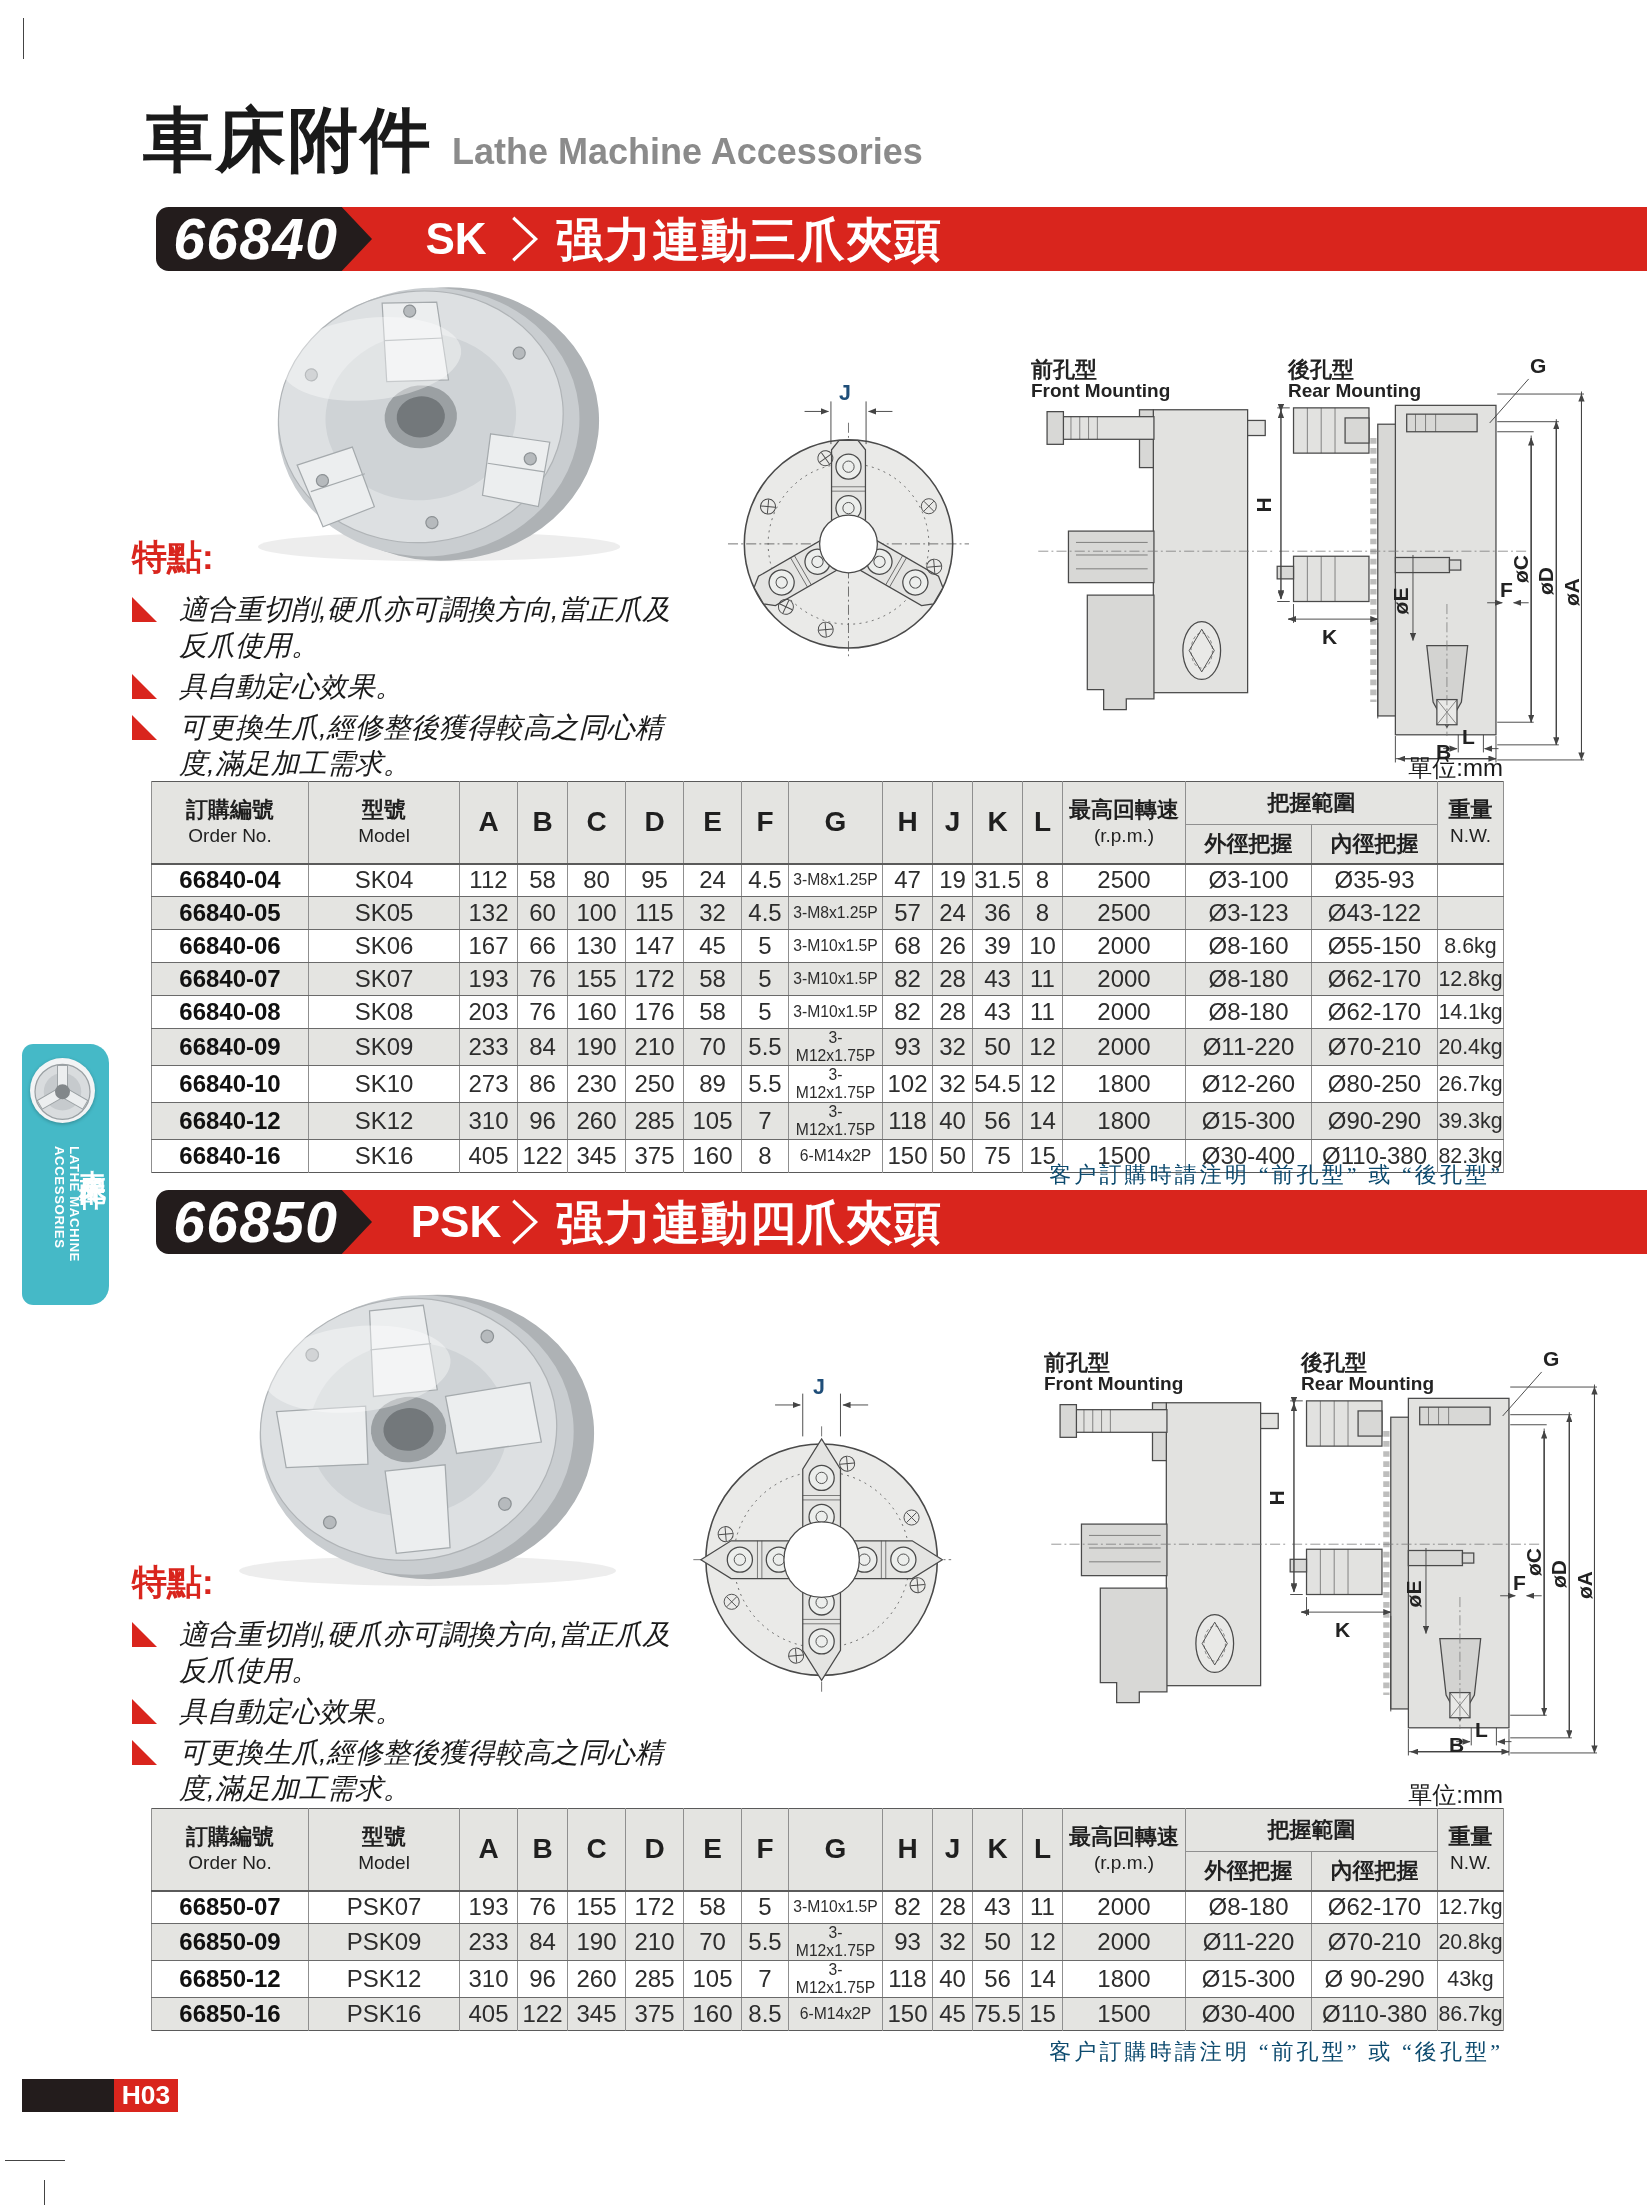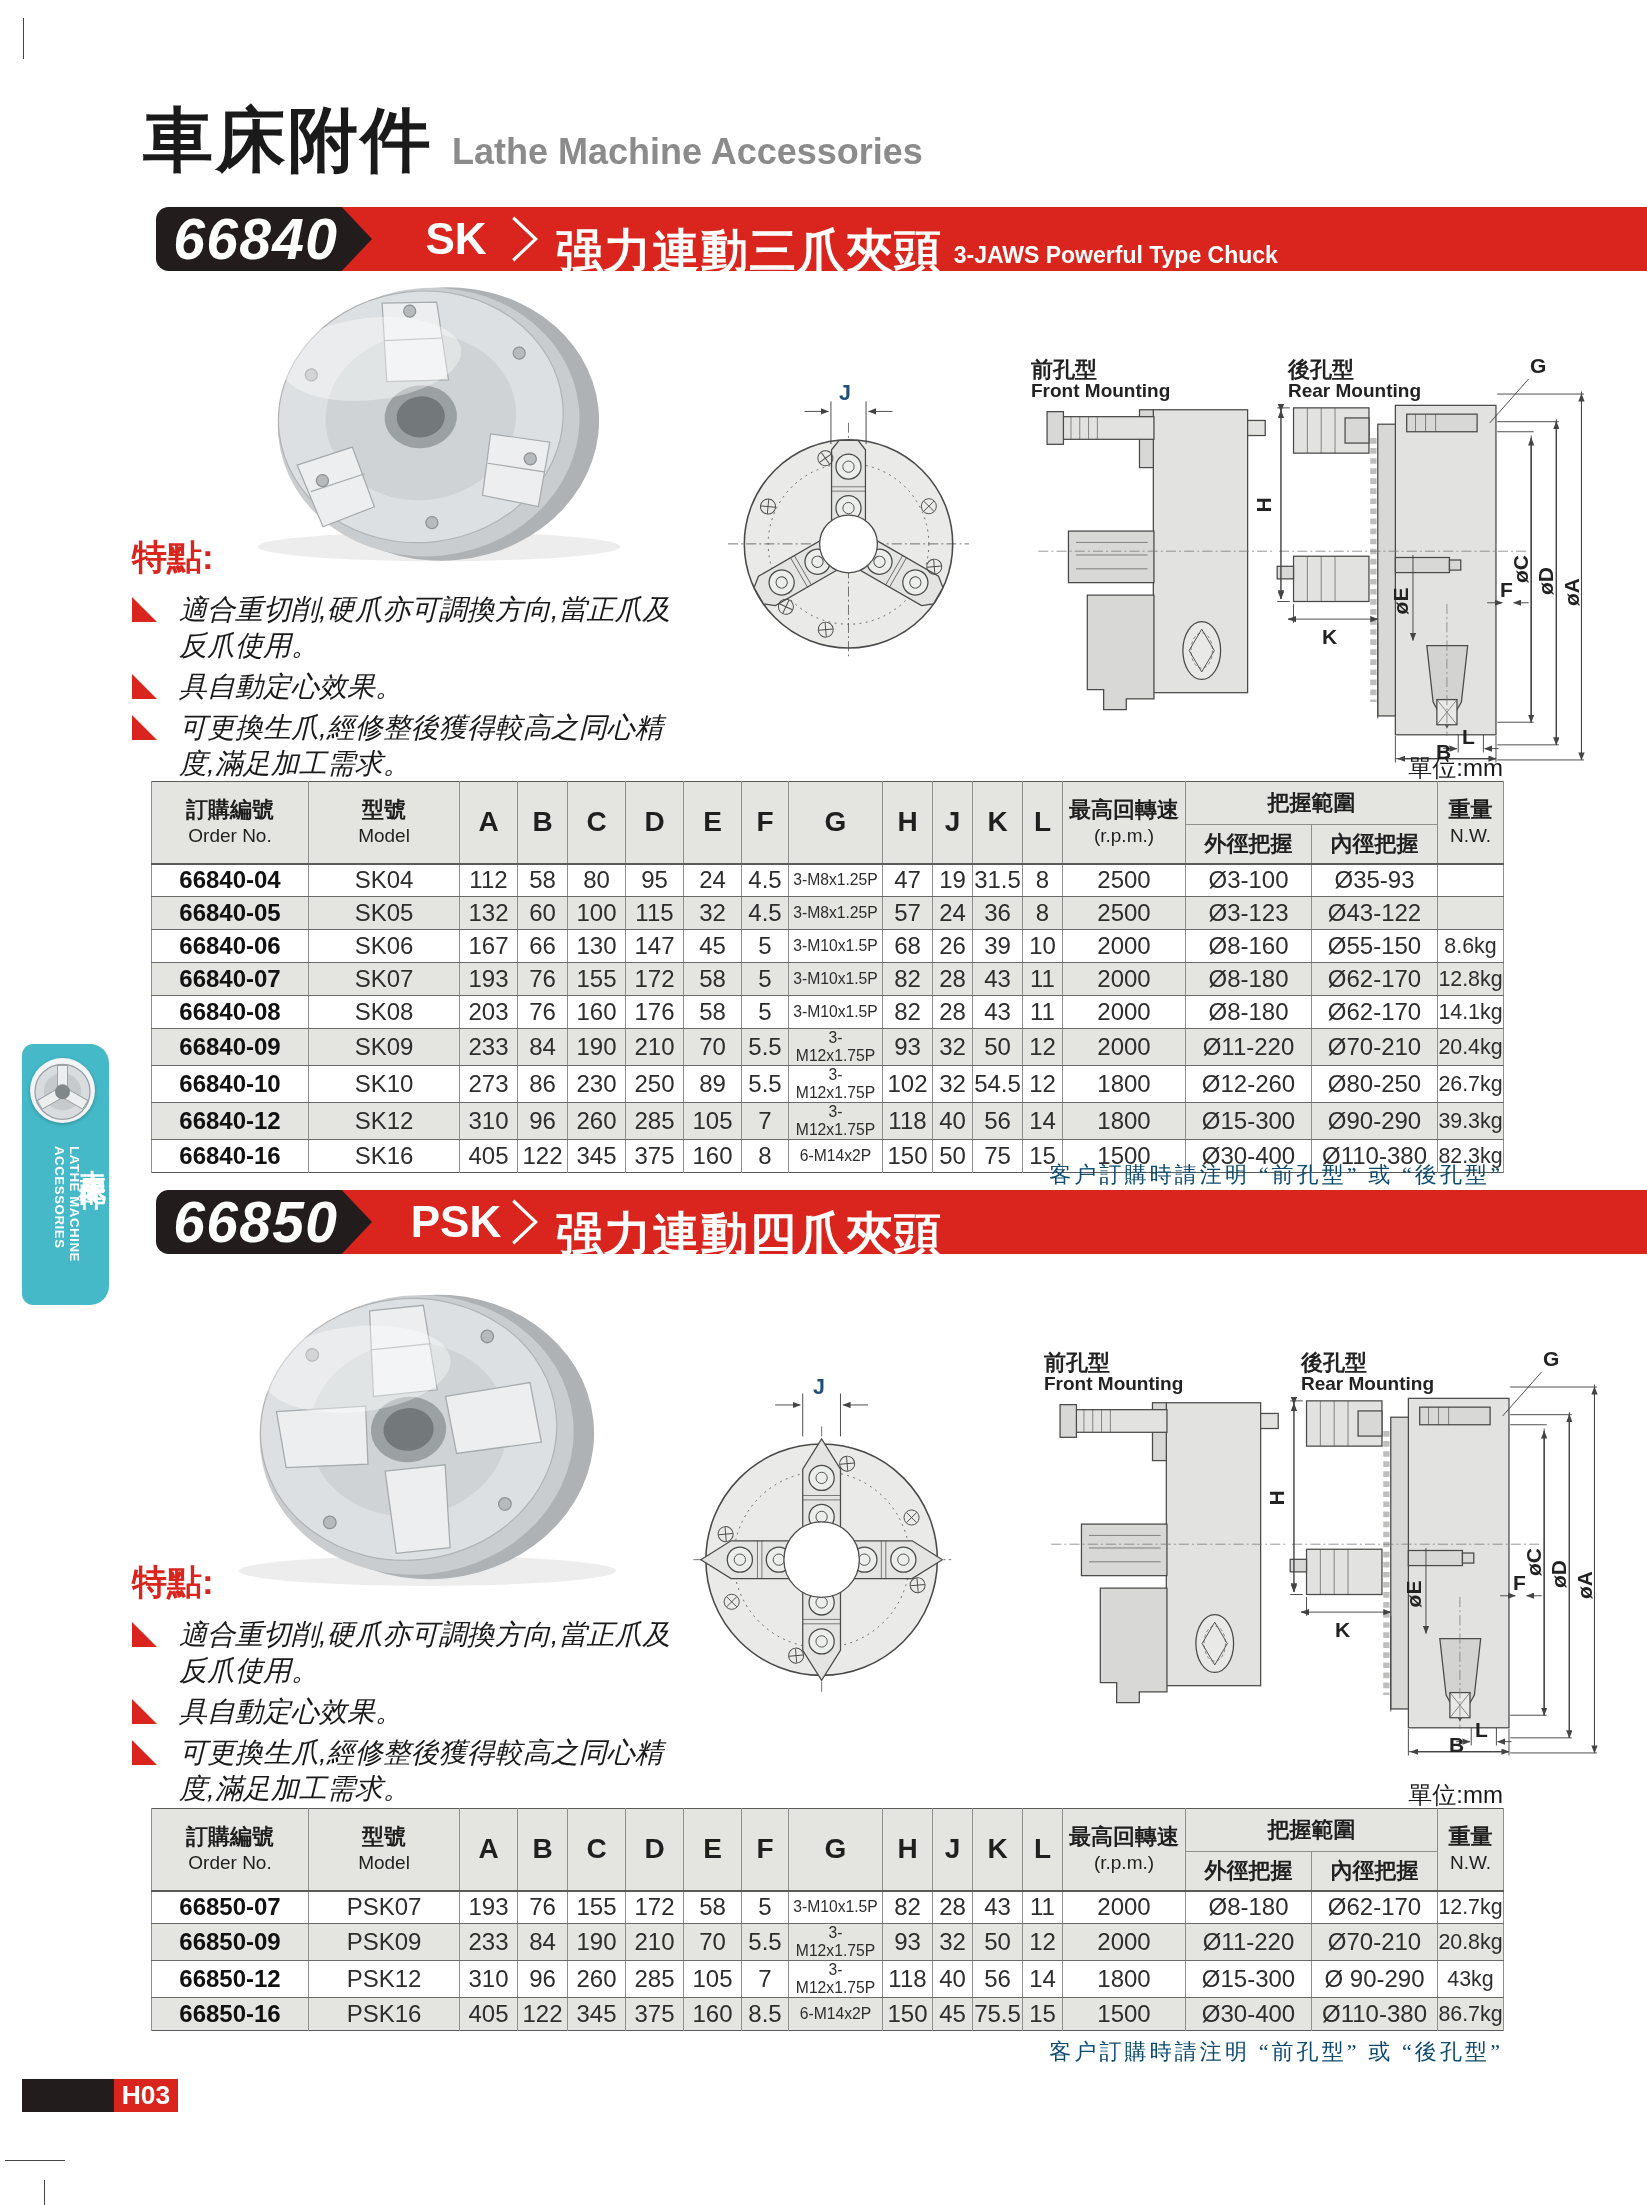--- a/index.html
+++ b/index.html
@@ -17,21 +17,21 @@
   .banner .red{position:absolute;left:163px;right:0;top:0;bottom:0;background:#d9251d;
                border-radius:5px 19px 19px 5px;}
   .banner .blk{position:absolute;left:0;top:0;width:216px;height:64px;background:#231c1c;
                border-radius:12.6px 3.8px 3.8px 12.6px;
                clip-path:polygon(0 0,86% 0,100% 50%,86% 100%,0 100%);
                display:flex;align-items:center;justify-content:center;}
   .banner .code{color:#fff;font-size:57px;font-weight:bold;font-style:italic;letter-spacing:1.3px;padding-right:16.3px;}
   .banner .series{position:absolute;left:259px;top:0;height:100%;width:82px;display:flex;
                   align-items:center;justify-content:center;color:#fff;font-size:44px;font-weight:bold;}
   .banner .chev{position:absolute;left:352px;top:7px;}
-  .banner .titles{position:absolute;left:400px;top:12px;height:100%;display:flex;align-items:center;gap:11.3px;}
+  .banner .titles{position:absolute;left:400px;top:2px;height:100%;display:flex;align-items:flex-start;gap:11.3px;flex-direction:column;}
   .banner .t-zh{color:#fff;font-size:47px;font-weight:bold;letter-spacing:1.3px;}
   .banner .t-en{color:#fff;font-size:23px;font-weight:bold;padding-top:8.8px;}
   .banner2 .t-en{font-size:24px;}
 
   
   .features{left:132px;width:629px;}
   .features .f-title{color:#d9251d;font-size:35px;font-weight:bold;margin:0 0 11.3px 0;}
   .features ul{list-style:none;margin:0;padding:0;width:566px;font-style:italic;}
   .features li{position:relative;padding-left:47px;font-size:28px;line-height:36px;
                color:#1a1a1a;margin-bottom:5px;font-weight:500;}

